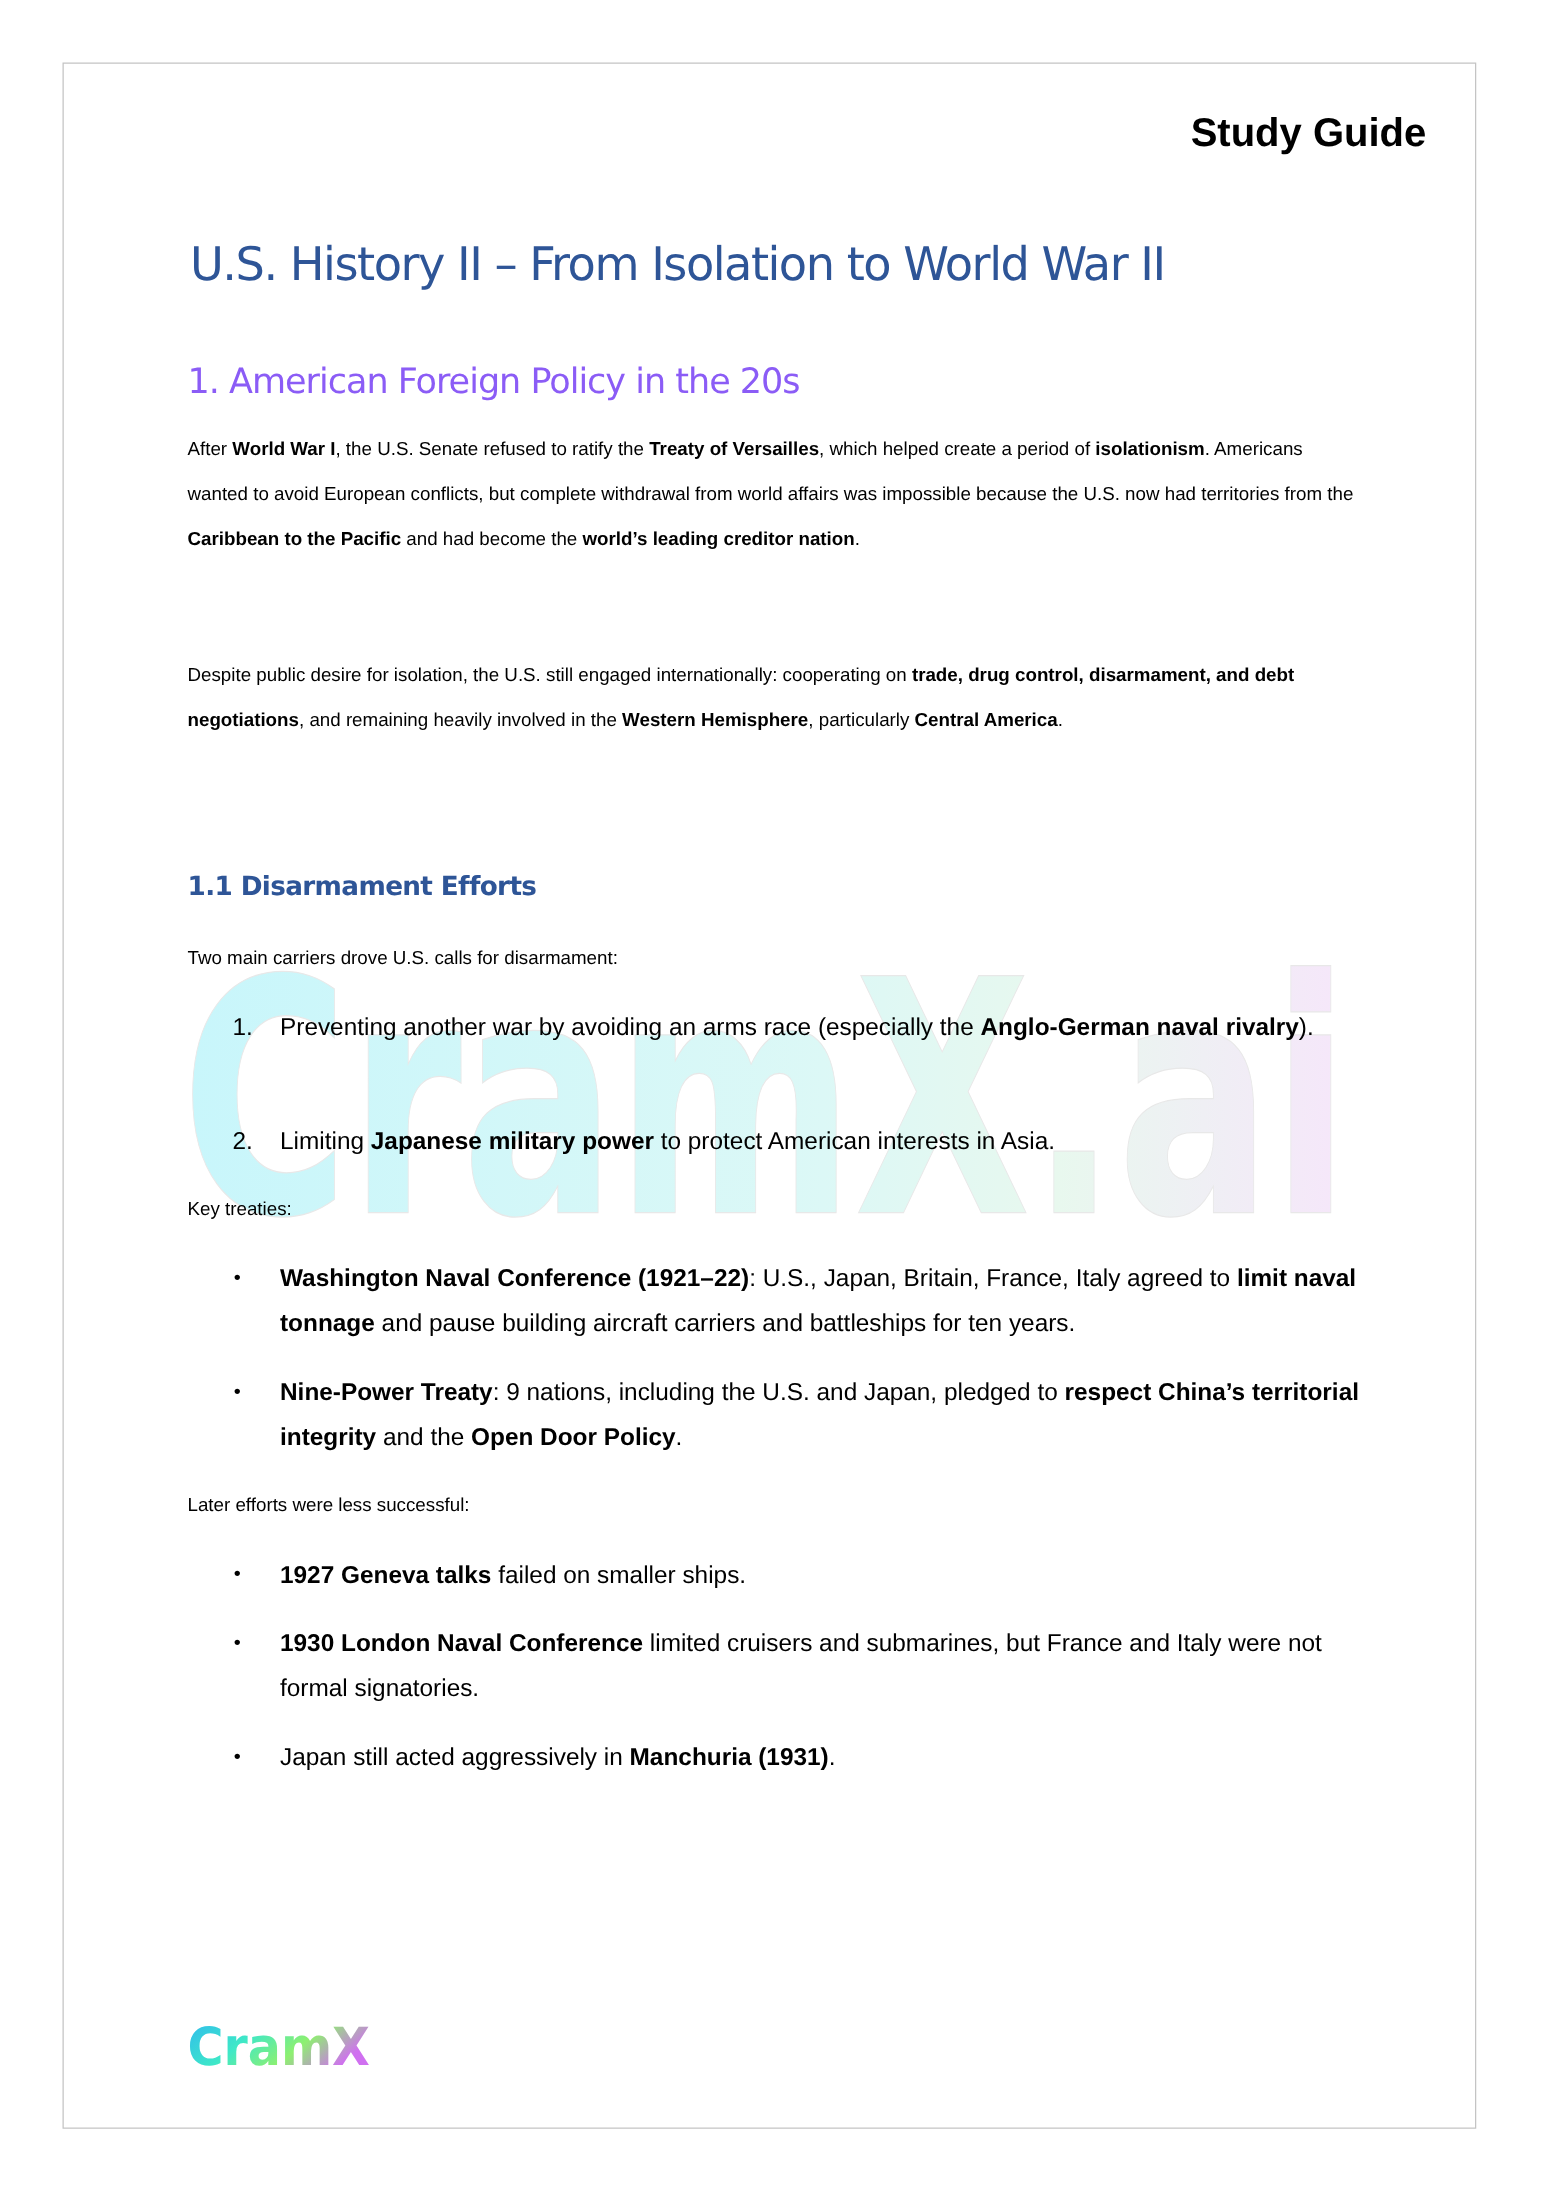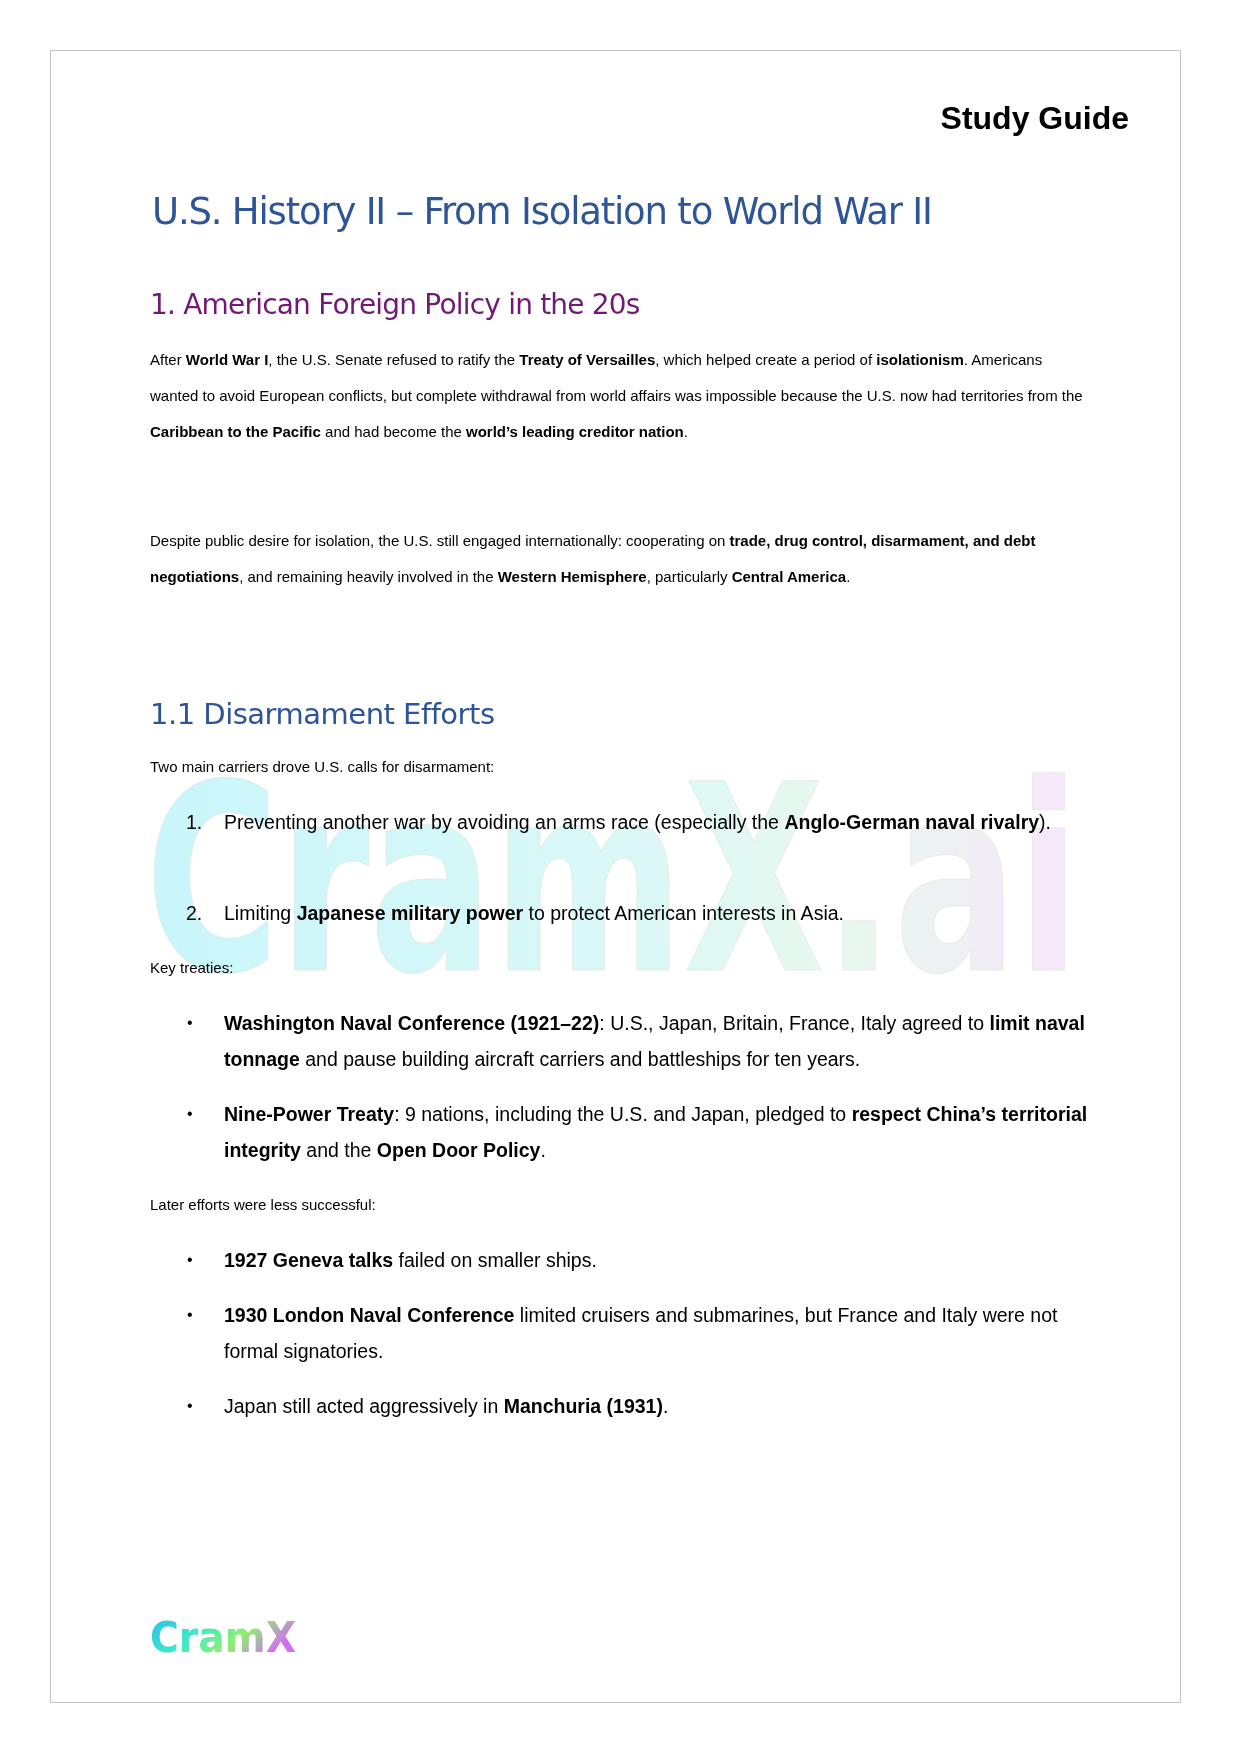--- a/index.html
+++ b/index.html
@@ -1,21 +1,21 @@
 <!DOCTYPE html>
 <html><head>
 <meta charset="utf-8">
 <style>
   html, body { margin: 0; padding: 0; background: #ffffff; }
   body { width: 1241px; height: 1754px; position: relative; overflow: hidden; font-family: "Liberation Sans", sans-serif; color: #000; }
   .page { position: absolute; left: 50px; top: 50px; width: 1131px; height: 1653px; border: 1.5px solid #c4c4c4; box-sizing: border-box; background: #fff; }
-  .header-title { position: absolute; right: 100px; top: 88px; font-size: 32px; font-weight: bold; color: #000; margin: 12px; }
+  .header-title { position: absolute; right: 100px; top: 88px; font-size: 32px; font-weight: bold; color: #000; margin: 0; }
   .doc-title { position: absolute; left: 150px; top: 188px; font-family: "DejaVu Sans", sans-serif; font-size: 37px; color: #2e5597; font-weight: normal; margin: 2px; letter-spacing: -1.2px; }
-  .h1 { position: absolute; left: 150px; top: 288px; font-family: "DejaVu Sans", sans-serif; font-size: 28px; color: #701a75; font-weight: normal; margin: 0; letter-spacing: -0.8px; }
-  .h2 { position: absolute; left: 150px; top: 697px; font-family: "DejaVu Sans", sans-serif; font-size: 29px; color: #2e5597; font-weight: normal; margin: 0; letter-spacing: -0.5px; }
+  .h1 { position: absolute; left: 150px; top: 288px; font-family: "DejaVu Sans", sans-serif; font-size: 28px; color: #8b5cf6; font-weight: normal; margin: 0; letter-spacing: -0.8px; }
+  .h2 { position: absolute; left: 150px; top: 697px; font-family: "DejaVu Sans", sans-serif; font-size: 21px; color: #2e5597; font-weight: bold; margin: 0; letter-spacing: -0.5px; }
   .para { position: absolute; left: 150px; width: 940px; font-size: 15px; line-height: 36px; margin: 0; color: #000; }
   .para b { font-weight: bold; }
   .list-item { position: absolute; left: 150px; width: 940px; font-size: 19.5px; line-height: 36px; color: #000; }
   .list-item .marker { position: absolute; left: 36px; top: 0; }
   .list-item .bullet { position: absolute; left: 37px; top: 0; font-size: 16px; }
   .list-item .text { margin-left: 74px; display: block; }
   .watermark { position: absolute; left: 145px; top: 745px; width: 940px; height: 245px; pointer-events: none; z-index: 0; }
   .content { position: relative; z-index: 1; }
   .footer-logo { position: absolute; left: 150px; top: 1612px; width: 150px; height: 50px; }
 </style>

